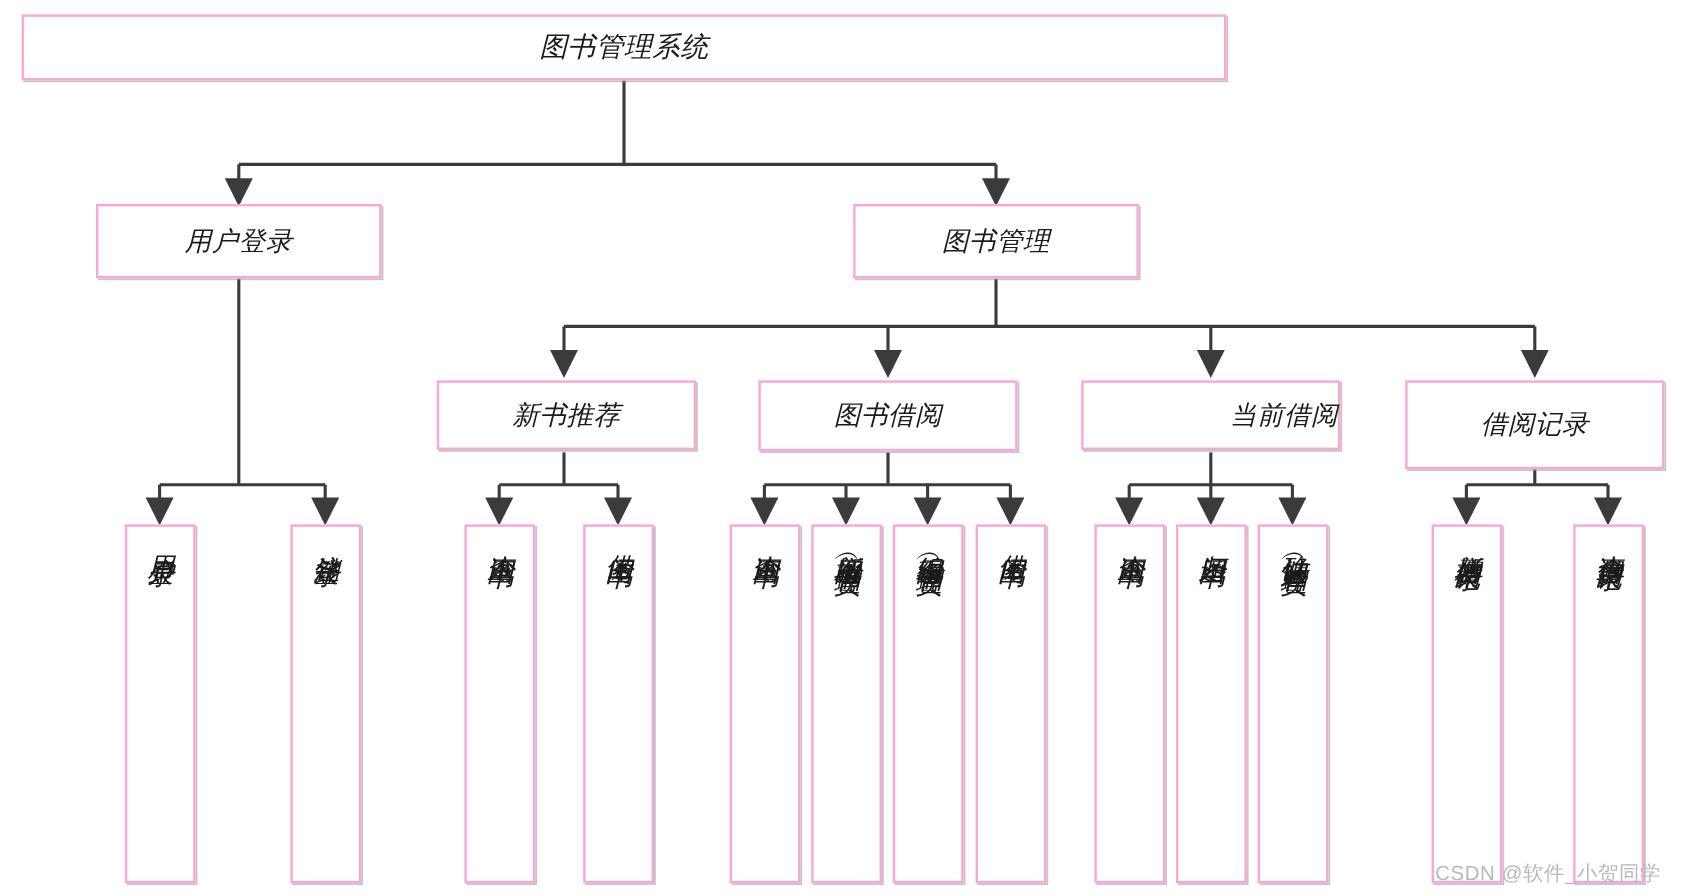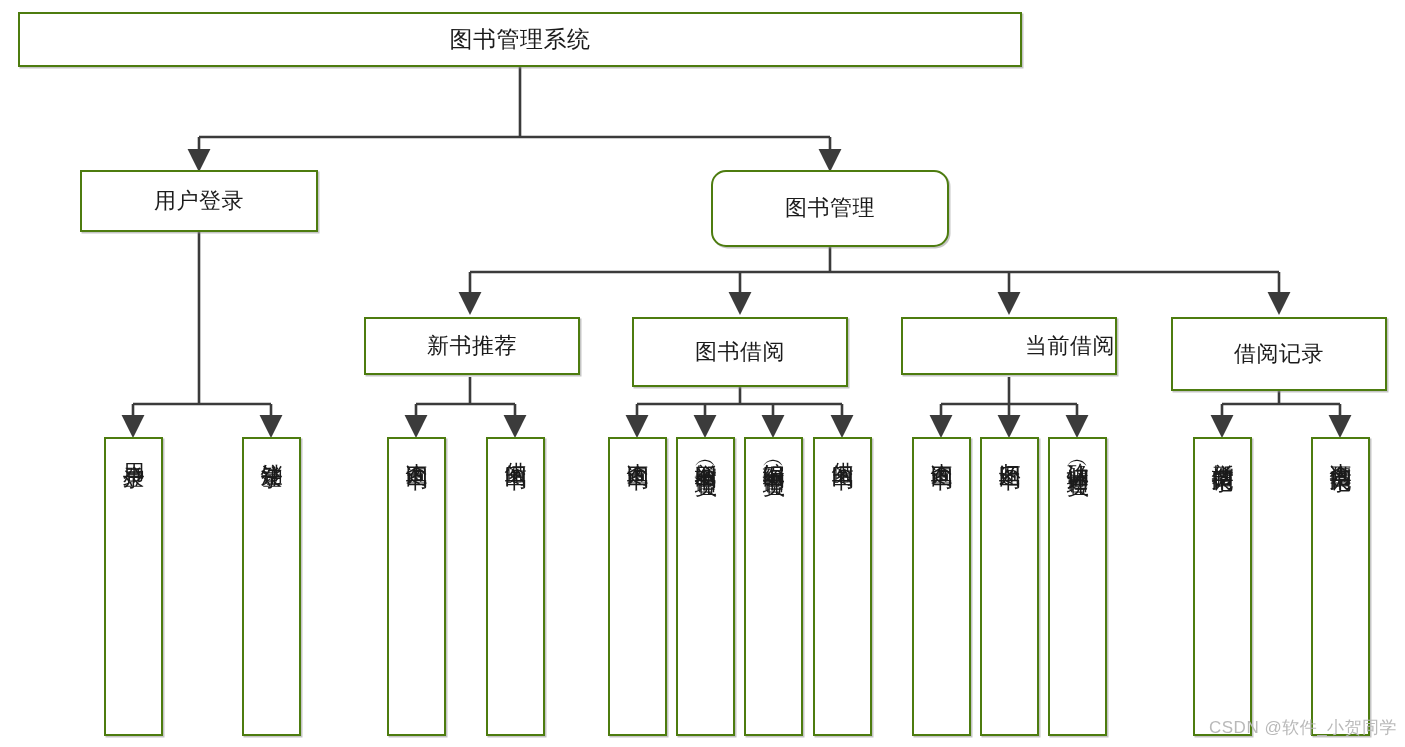--- a/index.html
+++ b/index.html
@@ -21,27 +21,28 @@
     position: absolute;
     left: 0;
     top: 0;
     width: 1405px;
     height: 747px;
     pointer-events: none;
   }
   .node {
     position: absolute;
     box-sizing: border-box;
-    border: 2px solid #4d7c0f;
+    border: 2px solid #f9a8d4;
     background: #ffffff;
     display: flex;
     align-items: center;
     justify-content: center;
     color: #1b1b1b;
     box-shadow: 1.5px 1.5px 0 rgba(150,150,150,0.55);
+    font-style: italic;
   }
   .node .label {
     line-height: 1.12;
     text-align: center;
     letter-spacing: 0.5px;
   }
   .node.horiz .label {
     font-size: 22px;
   }
   .node.root .label {
@@ -57,21 +58,20 @@
     font-size: 22px;
     letter-spacing: 2px;
     white-space: nowrap;
   }
   .watermark {
     position: absolute;
     color: #b9b9b9;
     font-size: 17px;
     white-space: nowrap;
     letter-spacing: 0.5px;
-    margin-left: 13px;
   }
 </style>
 </head>
 <body>
 
 <div id="canvas">
 
   <svg id="wires" viewBox="0 0 1405 747">
     <defs>
       <marker id="arrow" viewBox="0 0 12 12" refX="10" refY="6" markerWidth="9" markerHeight="9" orient="auto-start-reverse">
@@ -126,28 +126,28 @@
     </g>
   </svg>
 
   <div class="node root horiz" style="left:18px; top:12px; width:1004px; height:55px;">
     <span class="label">图书管理系统</span>
   </div>
 
   <div class="node horiz" style="left:80px; top:170px; width:238px; height:62px;">
     <span class="label">用户登录</span>
   </div>
-  <div class="node horiz" style="left:711px; top:170px; width:238px; height:77px;border-radius:15px;">
+  <div class="node horiz" style="left:711px; top:170px; width:238px; height:62px;">
     <span class="label">图书管理</span>
   </div>
 
   <div class="node horiz" style="left:364px; top:317px; width:216px; height:58px;">
     <span class="label">新书推荐</span>
   </div>
-  <div class="node horiz" style="left:632px; top:317px; width:216px; height:70px;">
+  <div class="node horiz" style="left:632px; top:317px; width:216px; height:59px;">
     <span class="label">图书借阅</span>
   </div>
   <div class="node horiz" style="left:901px; top:317px; width:216px; height:58px;justify-content:flex-end;">
     <span class="label">当前借阅</span>
   </div>
   <div class="node horiz" style="left:1171px; top:317px; width:216px; height:74px;">
     <span class="label">借阅记录</span>
   </div>
 
   <div class="node vert" style="left:104px; top:437px; width:59px; height:299px;">

